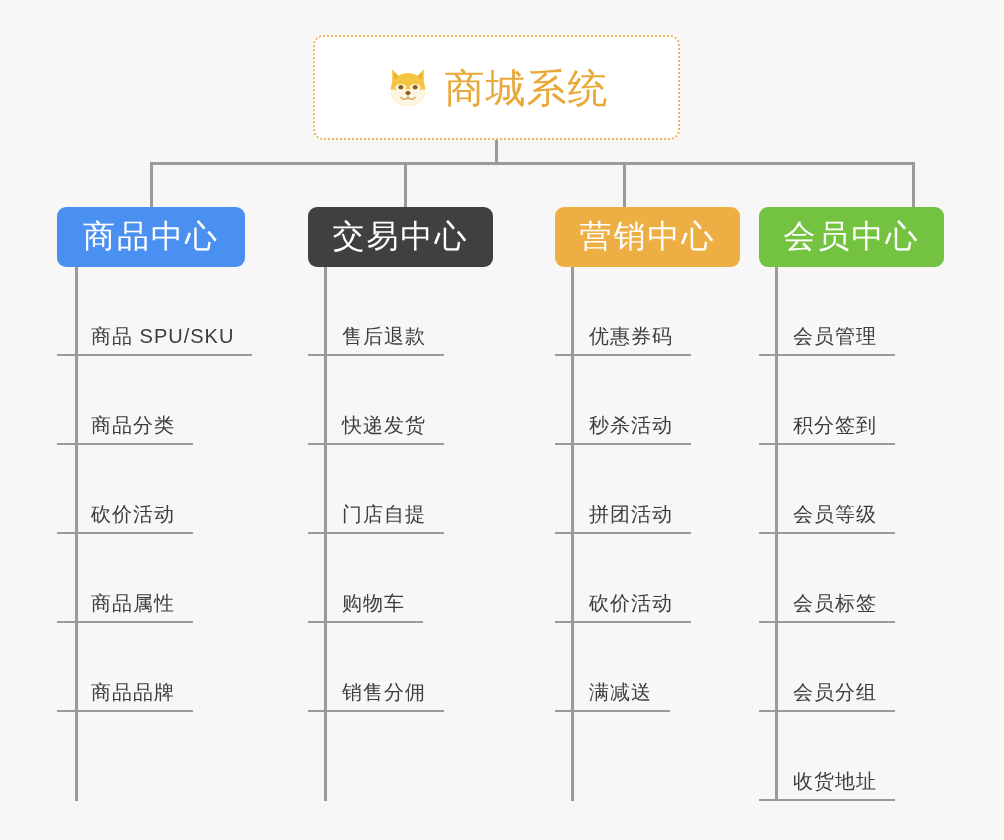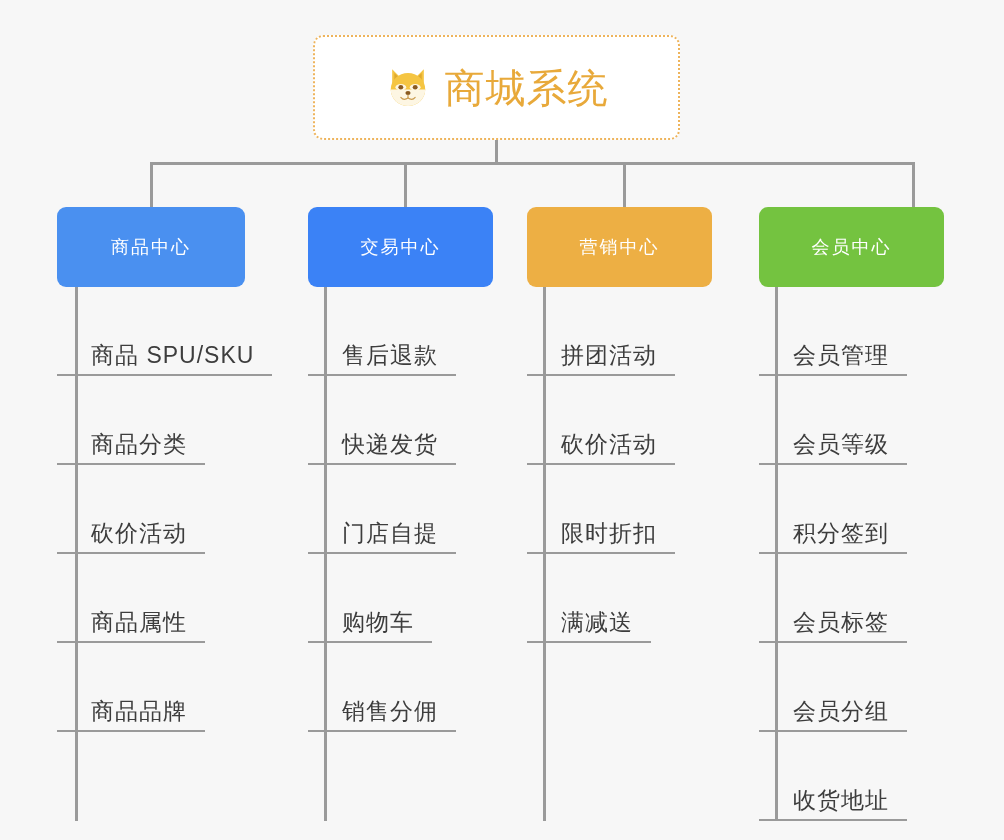--- a/index.html
+++ b/index.html
@@ -71,27 +71,27 @@
     width: 3px;
     height: 46px;
   }
 
   
   .column {
     position: absolute;
     top: 207px;
   }
   .cat-box {
-    height: 80px;
+    height: 60px;
     border-radius: 9px;
     display: flex;
     align-items: center;
     justify-content: center;
     color: #ffffff;
-    font-size: 18px;
+    font-size: 32px;
     letter-spacing: 2px;
     box-sizing: border-box;
   }
   .leaf-area {
     position: relative;
     margin-top: 0;
     padding-top: 0;
   }
   .spine {
     position: absolute;
@@ -105,21 +105,21 @@
     padding: 0;
   }
   .leaf-item {
     height: 89px;
     display: flex;
     align-items: flex-end;
     box-sizing: border-box;
   }
   .leaf-label {
     display: inline-block;
-    font-size: 23px;
+    font-size: 20px;
     color: #3d3d3d;
     letter-spacing: 1px;
     border-bottom: 2px solid #9a9a9a;
     padding: 0 18px 6px 34px;
     white-space: nowrap;
     line-height: 1.15;
   }
 </style>
 </head>
 <body>
@@ -174,21 +174,21 @@
             <span class="leaf-label">商品属性</span>
           </li>
         <li class="leaf-item">
             <span class="leaf-label">商品品牌</span>
           </li>
       </ul>
     </div>
   </div>
 
   <div class="column" style="left:308px;width:185px">
-    <div class="cat-box" style="background:#3b82f6">
+    <div class="cat-box" style="background:#404040">
       <span>交易中心</span>
     </div>
     <div class="leaf-area" style="height:534px">
       <div class="spine" style="left:16px;height:534px"></div>
       <ul class="leaf-list">
         <li class="leaf-item">
             <span class="leaf-label">售后退款</span>
           </li>
         <li class="leaf-item">
             <span class="leaf-label">快递发货</span>
@@ -199,60 +199,63 @@
         <li class="leaf-item">
             <span class="leaf-label">购物车</span>
           </li>
         <li class="leaf-item">
             <span class="leaf-label">销售分佣</span>
           </li>
       </ul>
     </div>
   </div>
 
-  <div class="column" style="left:527px;width:185px">
+  <div class="column" style="left:555px;width:185px">
     <div class="cat-box" style="background:#edaf44">
       <span>营销中心</span>
     </div>
     <div class="leaf-area" style="height:534px">
       <div class="spine" style="left:16px;height:534px"></div>
       <ul class="leaf-list">
         <li class="leaf-item">
+            <span class="leaf-label">优惠券码</span>
+          </li>
+        <li class="leaf-item">
+            <span class="leaf-label">秒杀活动</span>
+          </li>
+        <li class="leaf-item">
             <span class="leaf-label">拼团活动</span>
           </li>
         <li class="leaf-item">
             <span class="leaf-label">砍价活动</span>
-          </li>
-        <li class="leaf-item">
-            <span class="leaf-label">限时折扣</span>
           </li>
         <li class="leaf-item">
             <span class="leaf-label">满减送</span>
           </li>
       </ul>
     </div>
   </div>
 
   <div class="column" style="left:759px;width:185px">
     <div class="cat-box" style="background:#74c340">
       <span>会员中心</span>
     </div>
     <div class="leaf-area" style="height:534px">
       <div class="spine" style="left:16px;height:534px"></div>
       <ul class="leaf-list">
         <li class="leaf-item">
             <span class="leaf-label">会员管理</span>
           </li>
         <li class="leaf-item">
+            <span class="leaf-label">积分签到</span>
+          </li>
+        <li class="leaf-item">
             <span class="leaf-label">会员等级</span>
           </li>
         <li class="leaf-item">
-            <span class="leaf-label">积分签到</span>
-          </li>
-        <li class="leaf-item">
             <span class="leaf-label">会员标签</span>
           </li>
         <li class="leaf-item">
             <span class="leaf-label">会员分组</span>
           </li>
         <li class="leaf-item">
             <span class="leaf-label">收货地址</span>
           </li>
       </ul>
     </div>

